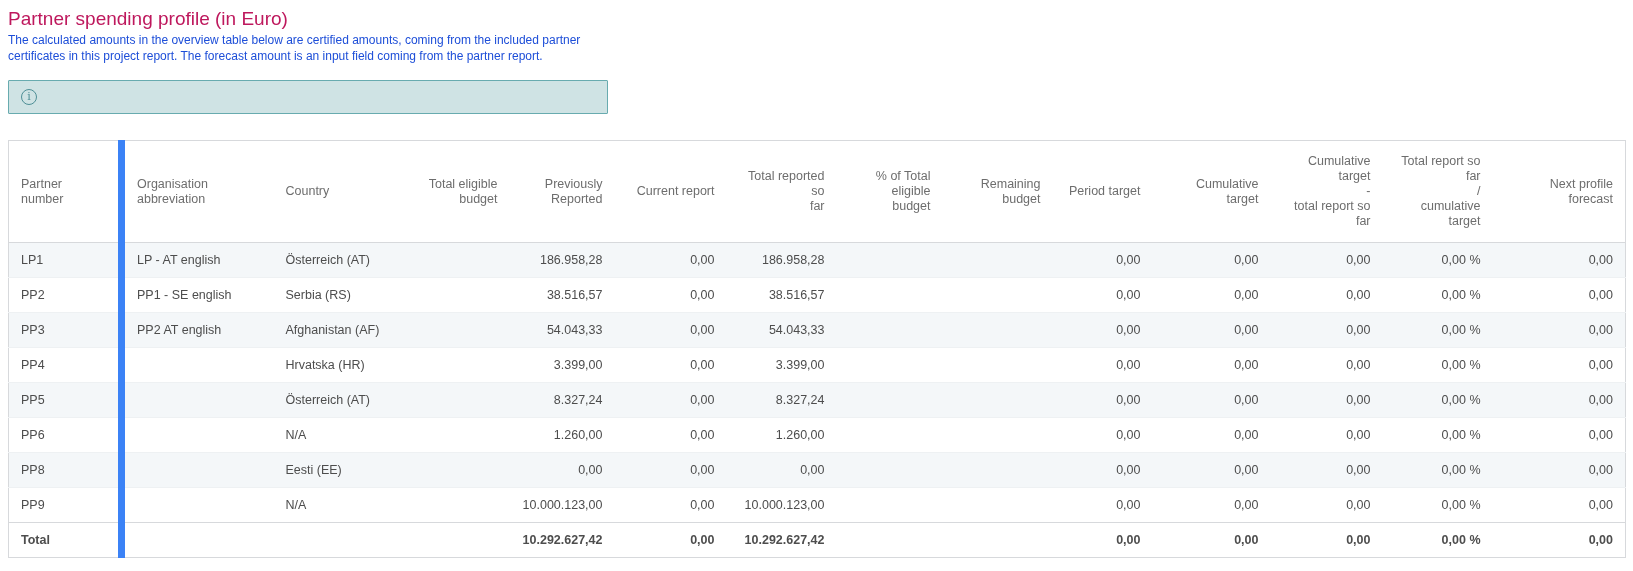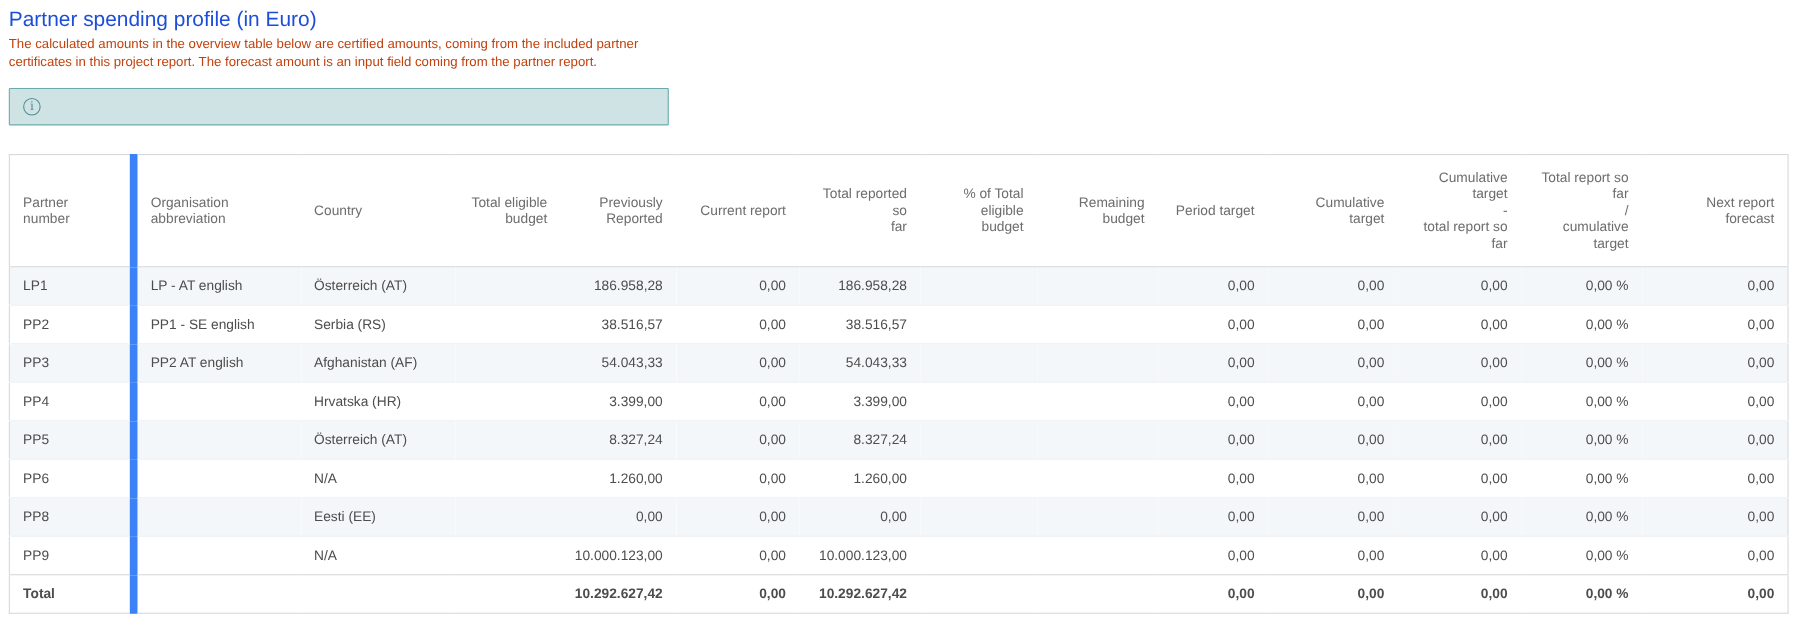--- a/index.html
+++ b/index.html
@@ -9,27 +9,27 @@
     background: #ffffff;
     font-family: "Liberation Sans", "DejaVu Sans", sans-serif;
     color: #4d4d4d;
     -webkit-font-smoothing: antialiased;
   }
   .page { padding: 8px; }
 
   .page-title {
     margin: 0; padding: 0;
     font-size: 19px; line-height: 22px; font-weight: 400;
-    color: #1d4ed8;
+    color: #be185d;
   }
   .page-desc {
     margin: 2px 0 16px 0;
     max-width: 588px;
     font-size: 12px; line-height: 16px;
-    color: #c2410c;
+    color: #1d4ed8;
   }
 
   .info-banner {
     margin-top: 10px; margin-bottom: 26px;
     width: 600px;
     background: #cfe3e4;
     border: 1px solid #68abaf;
     border-radius: 1px;
     padding: 8px 12px;
     display: flex; align-items: center; gap: 11px;
@@ -132,21 +132,21 @@
 budget</th>
           <th class="num">Remaining budget</th>
           <th class="num">Period target</th>
           <th class="num">Cumulative target</th>
           <th class="num">Cumulative target
 -
 total report so far</th>
           <th class="num">Total report so far
 /
 cumulative target</th>
-          <th class="num">Next report
+          <th class="num">Next profile
 forecast</th>
         </tr>
     </thead>
     <tbody id="body-rows">
         <tr>
           <td class="txt">LP1</td>
           <td class="txt">LP - AT english</td>
           <td class="txt">Österreich (AT)</td>
           <td class="num"></td>
           <td class="num">186.958,28</td>

